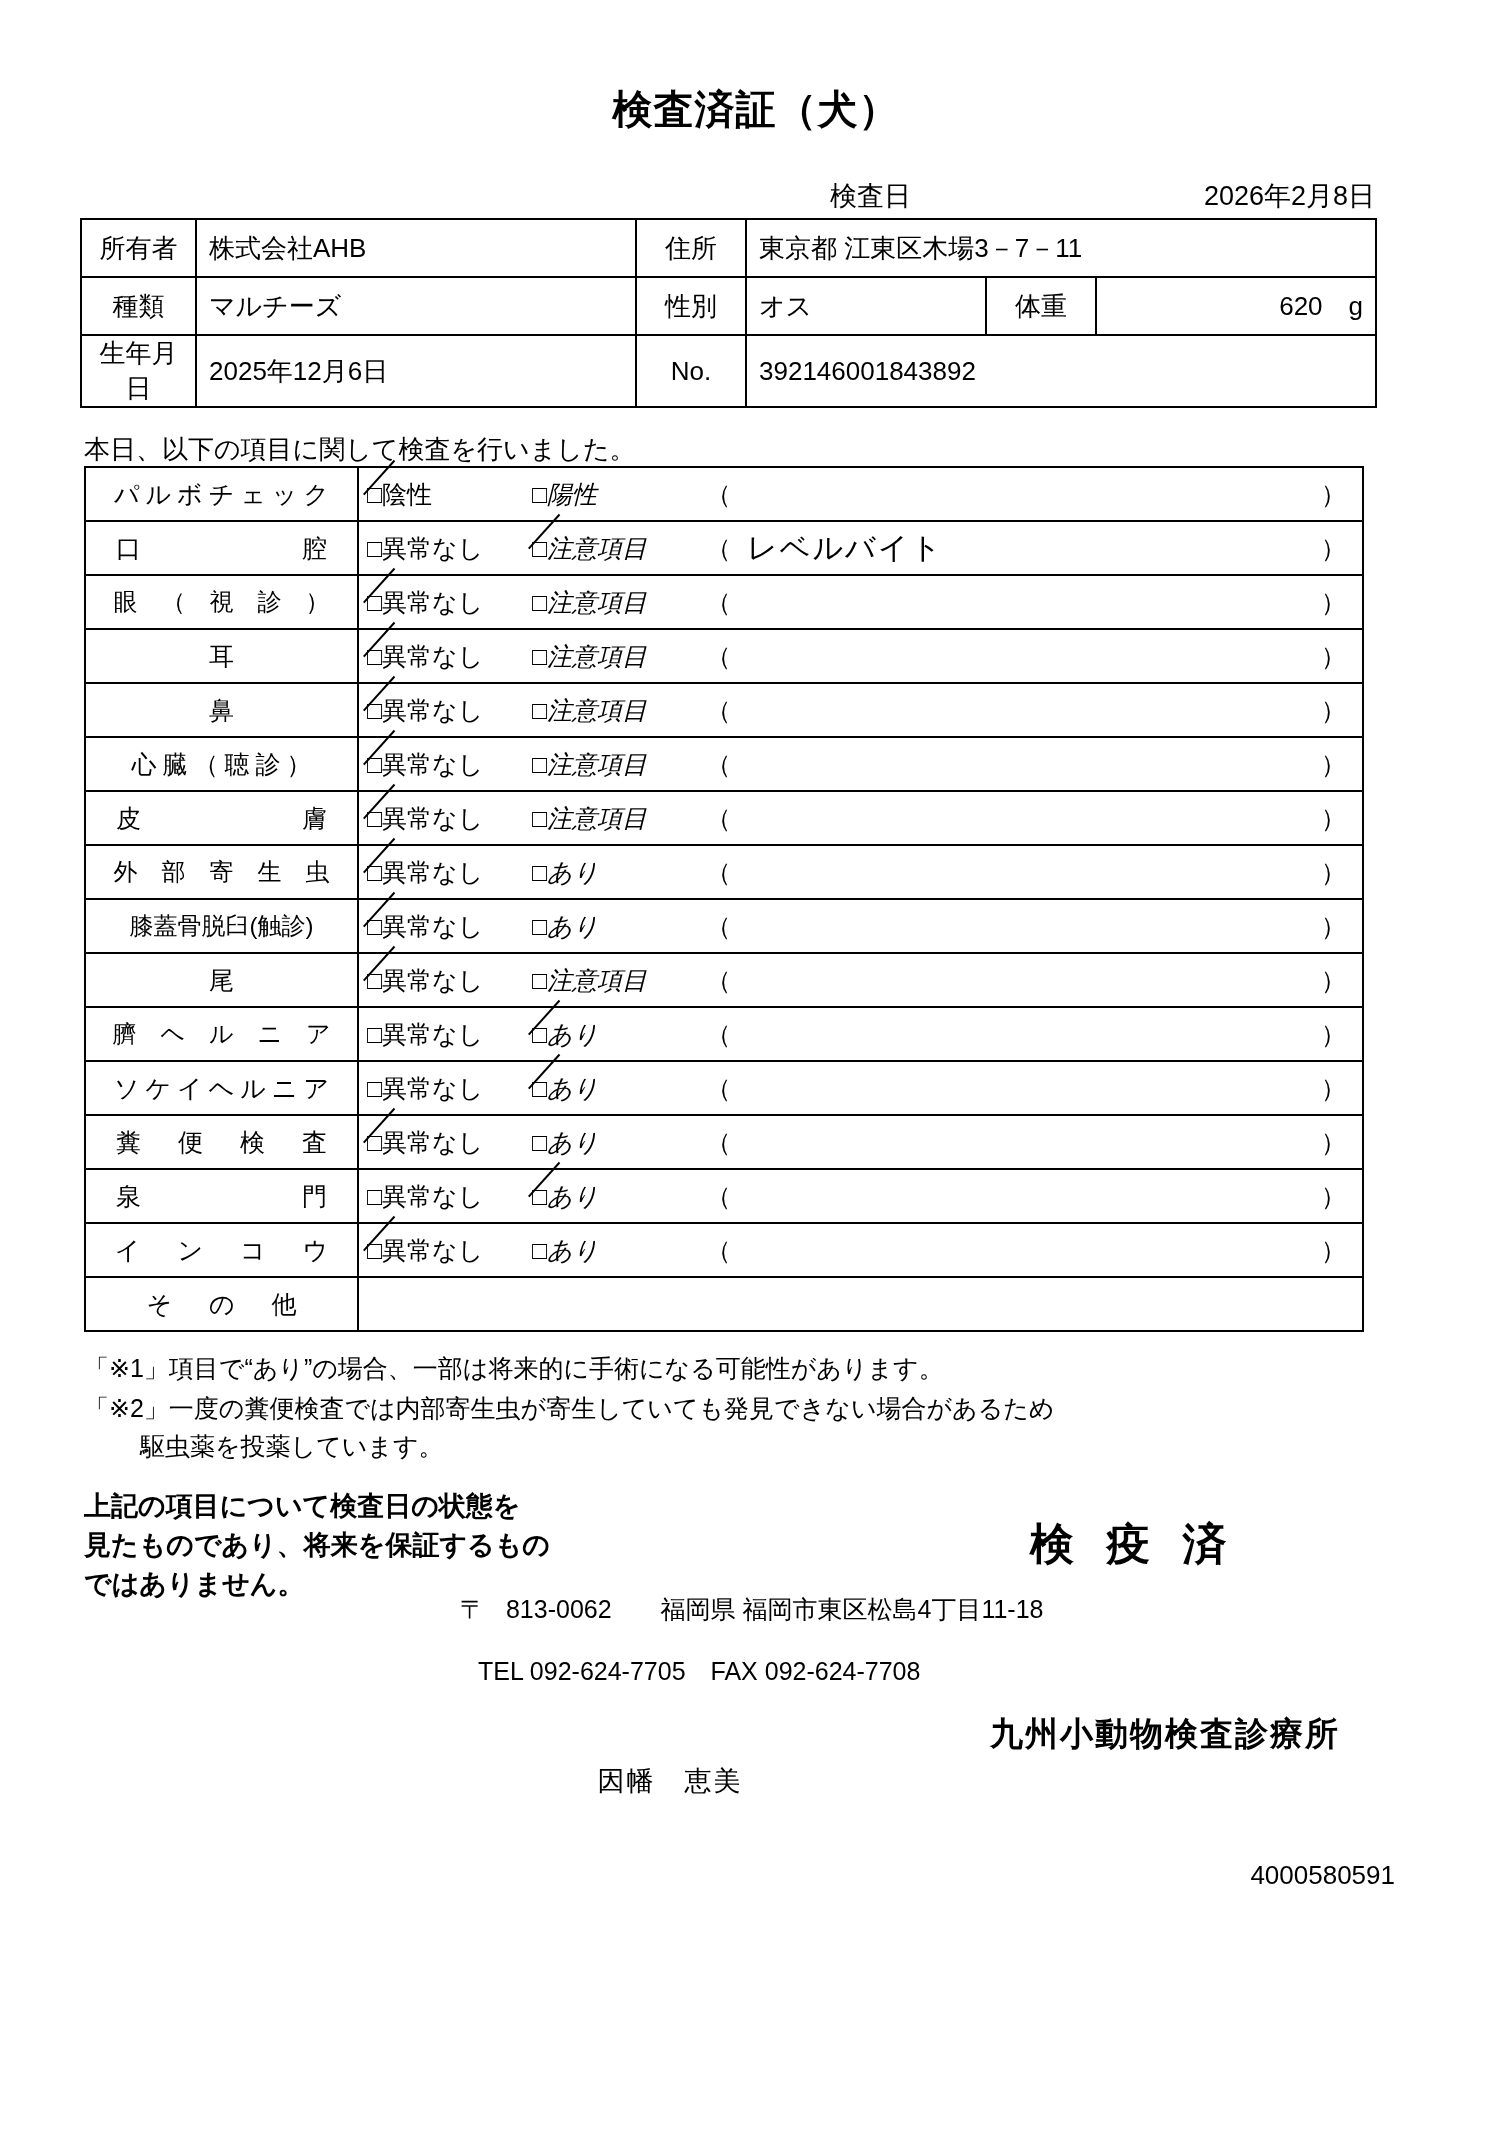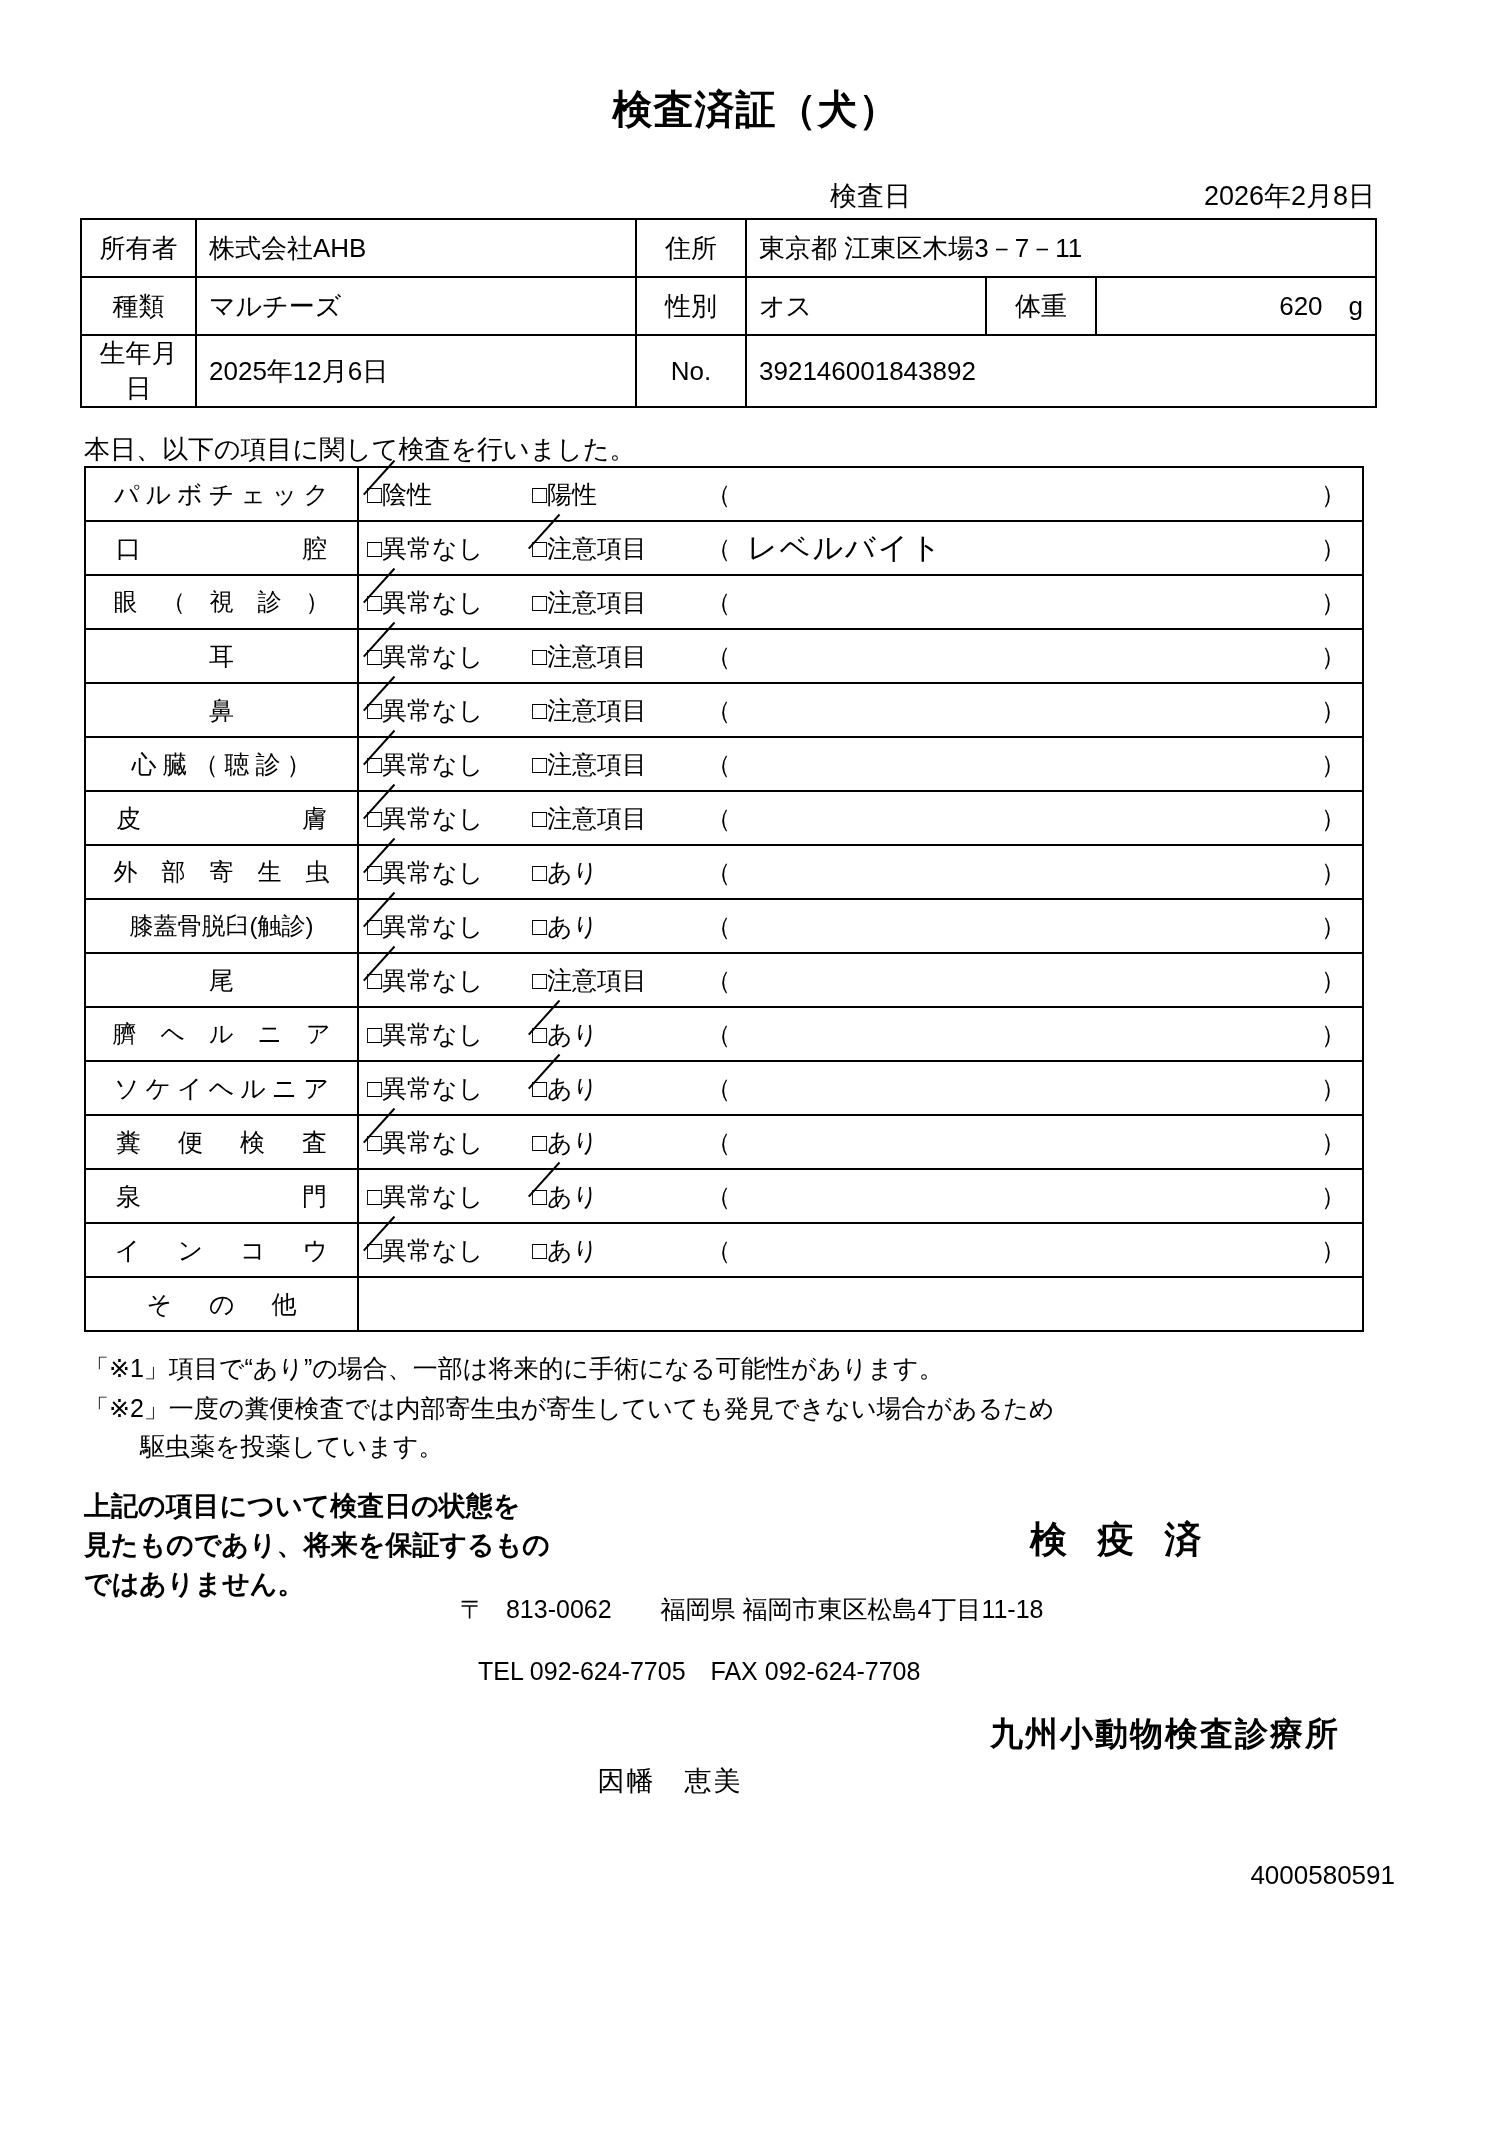--- a/index.html
+++ b/index.html
@@ -103,21 +103,21 @@
   .chk td.opts {
     padding-left: 8px;
   }
   .optwrap { display: flex; align-items: center; }
   .opt {
     position: relative;
     white-space: nowrap;
     font-size: 25px;
   }
   .opt.o1 { width: 165px; }
-  .opt.o2 { width: 160px; }
+  .opt.o2 { width: 160px; font-style: italic; }
   .paren-open { margin-left: 14px; font-size: 25px; }
   .paren-close {
     position: absolute;
     right: 16px;
     top: 50%;
     transform: translateY(-50%);
     font-size: 25px;
   }
   
   .tick {
@@ -156,21 +156,21 @@
     left: 84px;
     top: 1487px;
     font-size: 27px;
     line-height: 1.45;
     font-weight: 600;
   }
   .stamp {
     position: absolute;
     left: 1030px;
     top: 1515px;
-    font-size: 37px;
+    font-size: 44px;
     font-weight: 700;
     letter-spacing: 10px;
   }
   .addr {
     position: absolute;
     left: 460px;
     top: 1593px;
     font-size: 25px;
     white-space: nowrap;
   }

